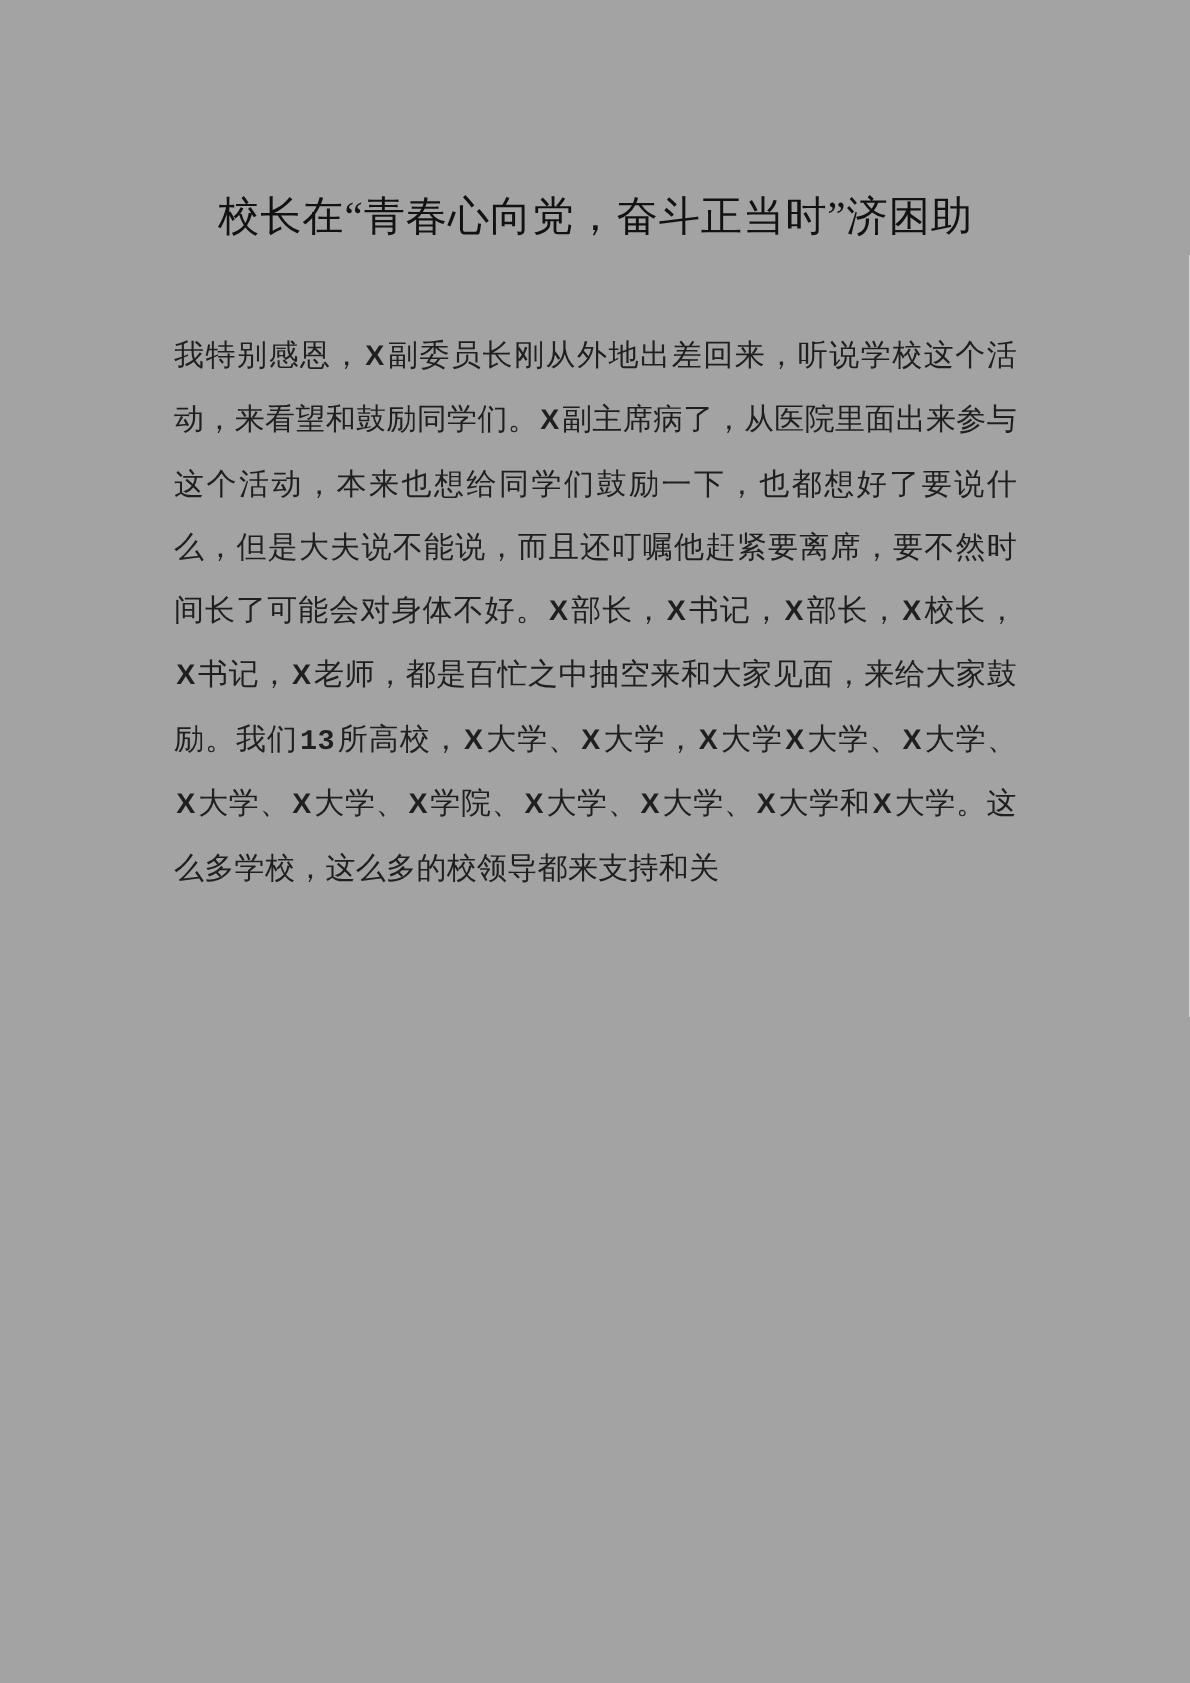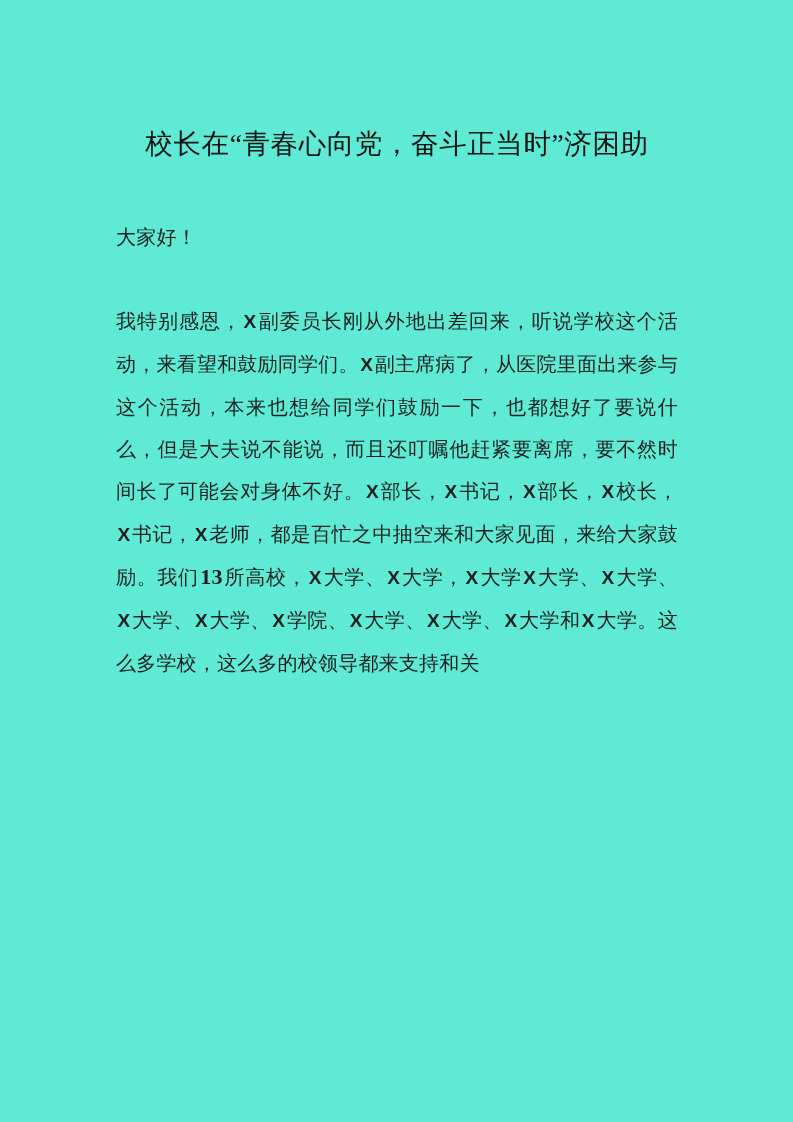--- a/index.html
+++ b/index.html
@@ -14,21 +14,21 @@
     overflow: hidden;
     font-family: "Liberation Serif", "DejaVu Serif", serif;
     color: #1a1a1a;
     -webkit-font-smoothing: antialiased;
   }
 
   .page {
     position: relative;
     width: 793px;
     height: 1122px;
-    background: #5eead4;
+    background: #a3a3a3;
     box-sizing: border-box;
   }
 
   .content {
     position: absolute;
     left: 116px;
     top: 0;
     width: 562px;
   }
 
@@ -70,35 +70,34 @@
   }
 
   
   .ph {
     font-family: "Liberation Sans", "DejaVu Sans", sans-serif;
     font-weight: 700;
     font-size: 19px;
     padding: 0 1.5px;
   }
   .num {
-    font-family: Liberation Serif, serif;
+    font-family: Liberation Mono, monospace;
     font-weight: 700;
-    font-size: 22px;
+    font-size: 19px;
     padding: 0 1.5px;
   }
 </style>
 </head>
 <body>
 
 <div class="page">
   <div class="content">
 
     <h1 class="doc-title">
       <span class="t-line">校长在“青春心向党，奋斗正当时”济困助</span>
     </h1>
 
     <div class="body-block">
-      <p class="para">大家好！</p>
       <p class="para">我特别感恩，<span class="ph">X</span>副委员长刚从外地出差回来，听说学校这个活动，来看望和鼓励同学们。<span class="ph">X</span>副主席病了，从医院里面出来参与这个活动，本来也想给同学们鼓励一下，也都想好了要说什么，但是大夫说不能说，而且还叮嘱他赶紧要离席，要不然时间长了可能会对身体不好。<span class="ph">X</span>部长，<span class="ph">X</span>书记，<span class="ph">X</span>部长，<span class="ph">X</span>校长，<span class="ph">X</span>书记，<span class="ph">X</span>老师，都是百忙之中抽空来和大家见面，来给大家鼓励。我们<span class="num">13</span>所高校，<span class="ph">X</span>大学、<span class="ph">X</span>大学，<span class="ph">X</span>大学<span class="ph">X</span>大学、<span class="ph">X</span>大学、<span class="ph">X</span>大学、<span class="ph">X</span>大学、<span class="ph">X</span>学院、<span class="ph">X</span>大学、<span class="ph">X</span>大学、<span class="ph">X</span>大学和<span class="ph">X</span>大学。这么多学校，这么多的校领导都来支持和关</p>
     </div>
 
   </div>
 </div>
 
 </body></html>

